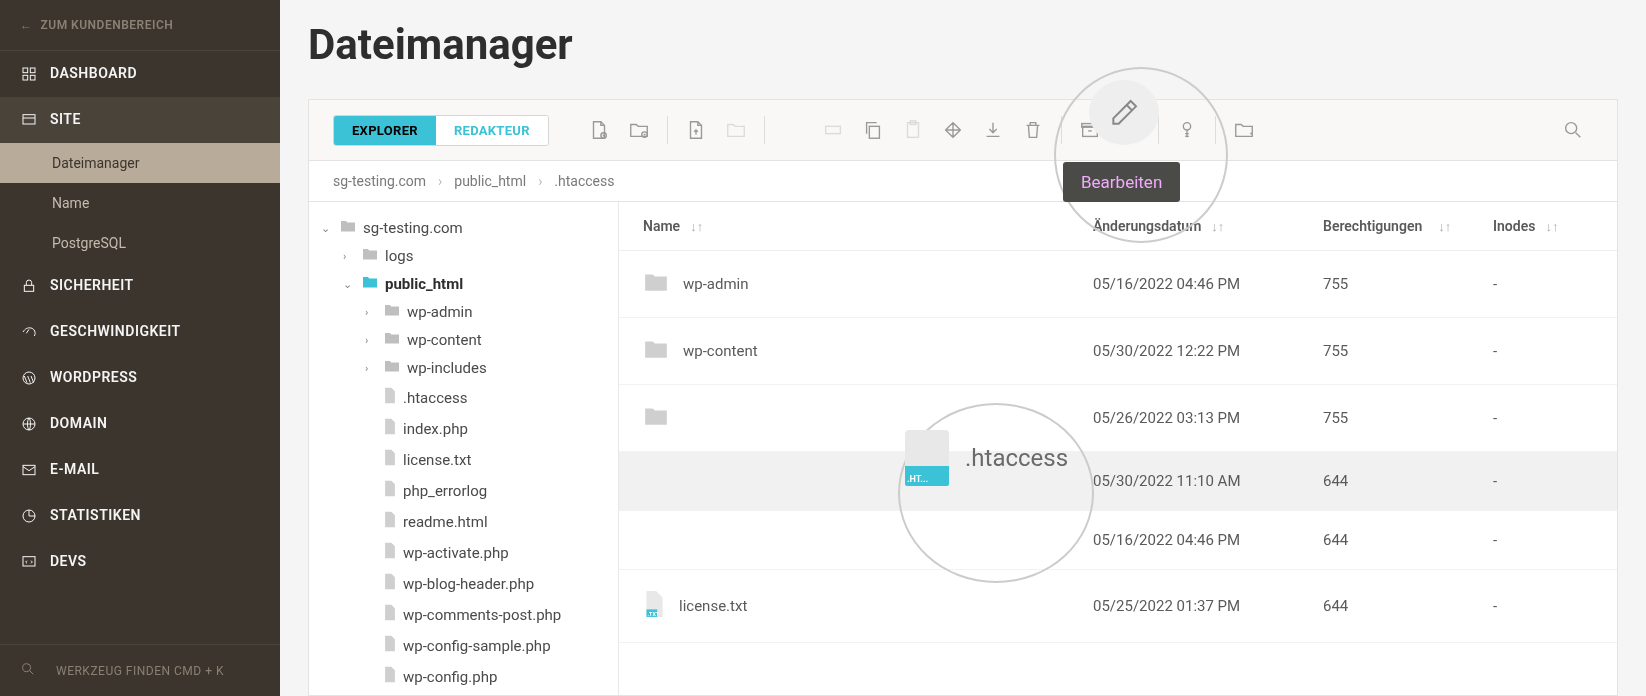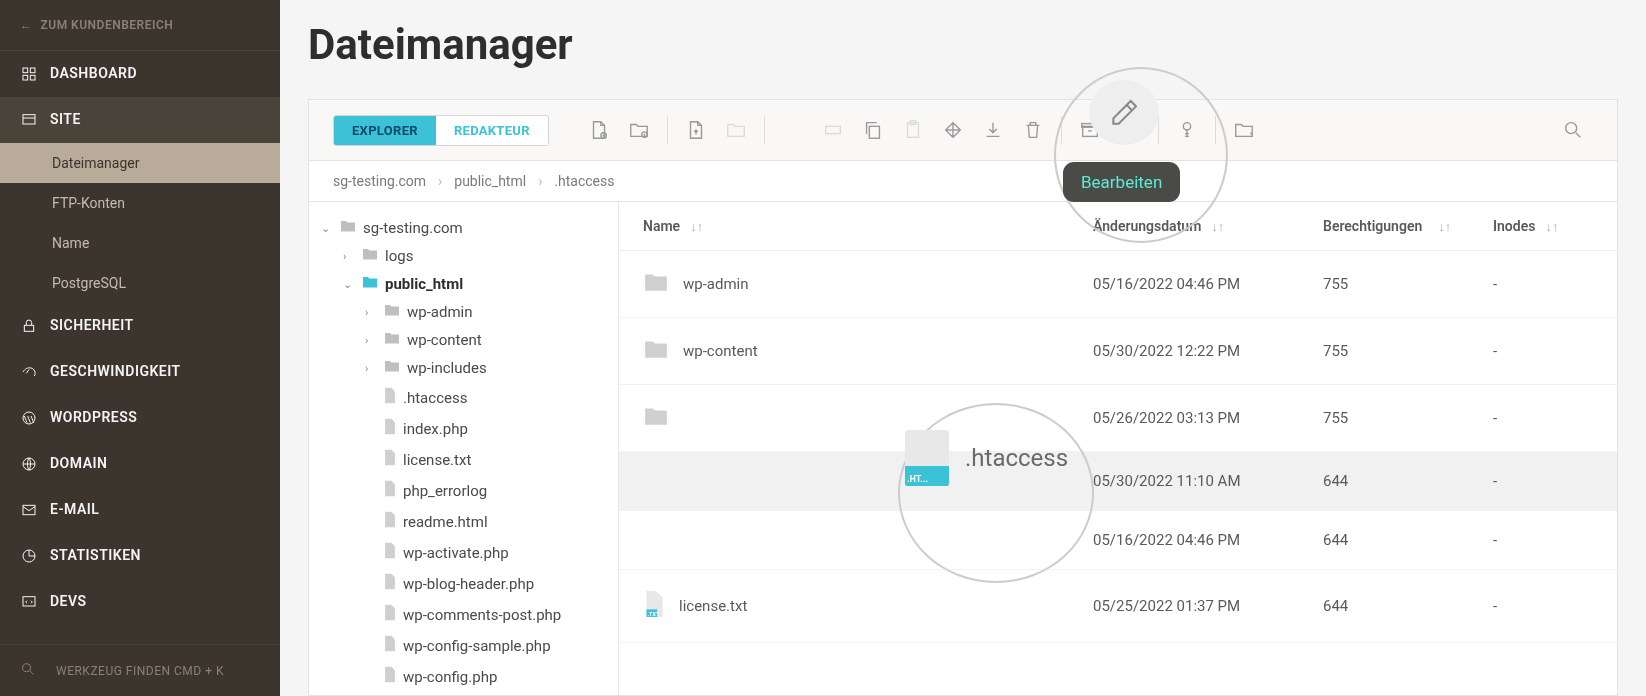--- a/index.html
+++ b/index.html
@@ -11,21 +11,21 @@
 .nav-item.top-level { text-transform:uppercase; }
 .nav-sub { padding:12px 20px 12px 52px; font-size:14px; font-weight:400; color:#c4bbaf; cursor:pointer; }
 .nav-sub.active { background:#b8ab9a; color:#3b352d; }
 .search-bar { margin-top:auto; padding:16px 20px; font-size:12px; color:#8a8074; display:flex; align-items:center; gap:20px; border-top:1px solid #4a4339; letter-spacing:.5px; }
 .main { flex:1; display:flex; flex-direction:column; background:#f5f5f5; position:relative; }
 .page-title { padding:20px 28px 30px; font-size:42px; font-weight:700; color:#2e2e2e; }
 .content { flex:1; margin:0 28px; background:#fff; border:1px solid #e3e3e3; display:flex; flex-direction:column; overflow:hidden; }
 .toolbar { display:flex; align-items:center; padding:12px 24px; gap:0; background:#f9f8f7; border-bottom:1px solid #e3e3e3; }
 .tab-group { display:flex; border:1px solid #d5d5d5; border-radius:3px; overflow:hidden; margin-right:30px; }
 .tab { padding:7px 18px; font-size:13px; font-weight:700; letter-spacing:.3px; cursor:pointer; }
-.tab.active { background:#3cc2d6; color:#0c4a6e; }
+.tab.active { background:#3cc2d6; color:#000000; }
 .tab:not(.active) { background:#fff; color:#3cc2d6; }
 .tool-icon { width:40px; height:36px; display:flex; align-items:center; justify-content:center; cursor:pointer; color:#999; }
 .divider-v { width:1px; height:28px; background:#ddd; margin:0 8px; }
 .breadcrumb { display:flex; align-items:center; gap:12px; padding:12px 24px; font-size:14px; color:#7a7a7a; border-bottom:1px solid #e3e3e3; }
 .breadcrumb .crumb { cursor:pointer; }
 .breadcrumb .sep { color:#bbb; }
 .panes { flex:1; display:flex; overflow:hidden; }
 .tree { width:310px; border-right:1px solid #e8e8e8; overflow-y:auto; padding:12px 0; font-size:15px; color:#4a4a4a; }
 .tree-row { display:flex; align-items:center; gap:6px; padding:5px 12px; cursor:pointer; white-space:nowrap; }
 .tree-row .chev { width:12px; color:#888; font-size:11px; }
@@ -46,21 +46,21 @@
 .sort-icon { color:#aaa; font-size:13px; }
 
 
 .circle { position:absolute; border:2px solid #ccc; border-radius:50%; pointer-events:none; z-index:100; }
 .circle.top { left:774px; top:67px; width:174px; height:176px; }
 .circle.mid { left:618px; top:403px; width:196px; height:180px; }
 
 
 .edit-button { position:absolute; left:809px; top:80px; width:70px; height:65px; background:#eee; border-radius:50%; display:flex; align-items:center; justify-content:center; z-index:101; cursor:pointer; }
 .edit-button svg { color:#888; }
-.tooltip { position:absolute; left:783px; top:162px; background:#4a4a47; color:#5eead4; padding:10px 18px; font-size:17px; border-radius:11px; z-index:102; }
+.tooltip { position:absolute; left:783px; top:162px; background:#4a4a47; color:#f0abfc; padding:10px 18px; font-size:17px; border-radius:3px; z-index:102; }
 
 
 .htaccess-highlight { position:absolute; left:625px; top:430px; display:flex; align-items:center; gap:16px; z-index:101; pointer-events:none;}
 .htaccess-highlight .ht-icon { width:44px; height:56px; background:linear-gradient(180deg,#e8e8e8 0%,#e8e8e8 65%,#3cc2d6 65%); border-radius:4px 4px 2px 2px; position:relative; }
 .htaccess-highlight .ht-icon::after { content:".HT..."; position:absolute; bottom:2px; left:2px; font-size:9px; color:#fff; font-weight:700; }
 .htaccess-highlight .ht-label { font-size:24px; color:#6a6a6a; }
 
 
 svg.ico { width:16px; height:16px; stroke:currentColor; fill:none; stroke-width:1.5; }
 svg.ico-lg { width:22px; height:22px; stroke:currentColor; fill:none; stroke-width:1.5; }
@@ -94,21 +94,20 @@
     <span class="icon">
       <svg class="ico" viewBox="0 0 24 24">
           <rect x="3" y="4" width="18" height="14"></rect>
           <line x1="3" y1="9" x2="21" y2="9"></line>
         </svg>
     </span>
     <span>SITE</span>
   </div>
   <div id="site-sub">
       <div class="nav-sub active">Dateimanager</div>
-      <div class="nav-sub">FTP-Konten</div>
       <div class="nav-sub">Name</div>
       <div class="nav-sub">PostgreSQL</div>
     </div>
 
   <div class="nav-item top-level">
     <span class="icon">
       <svg class="ico" viewBox="0 0 24 24">
           <rect x="5" y="11" width="14" height="9"></rect>
           <path d="M8 11V7a4 4 0 018 0v4"></path>
         </svg>

